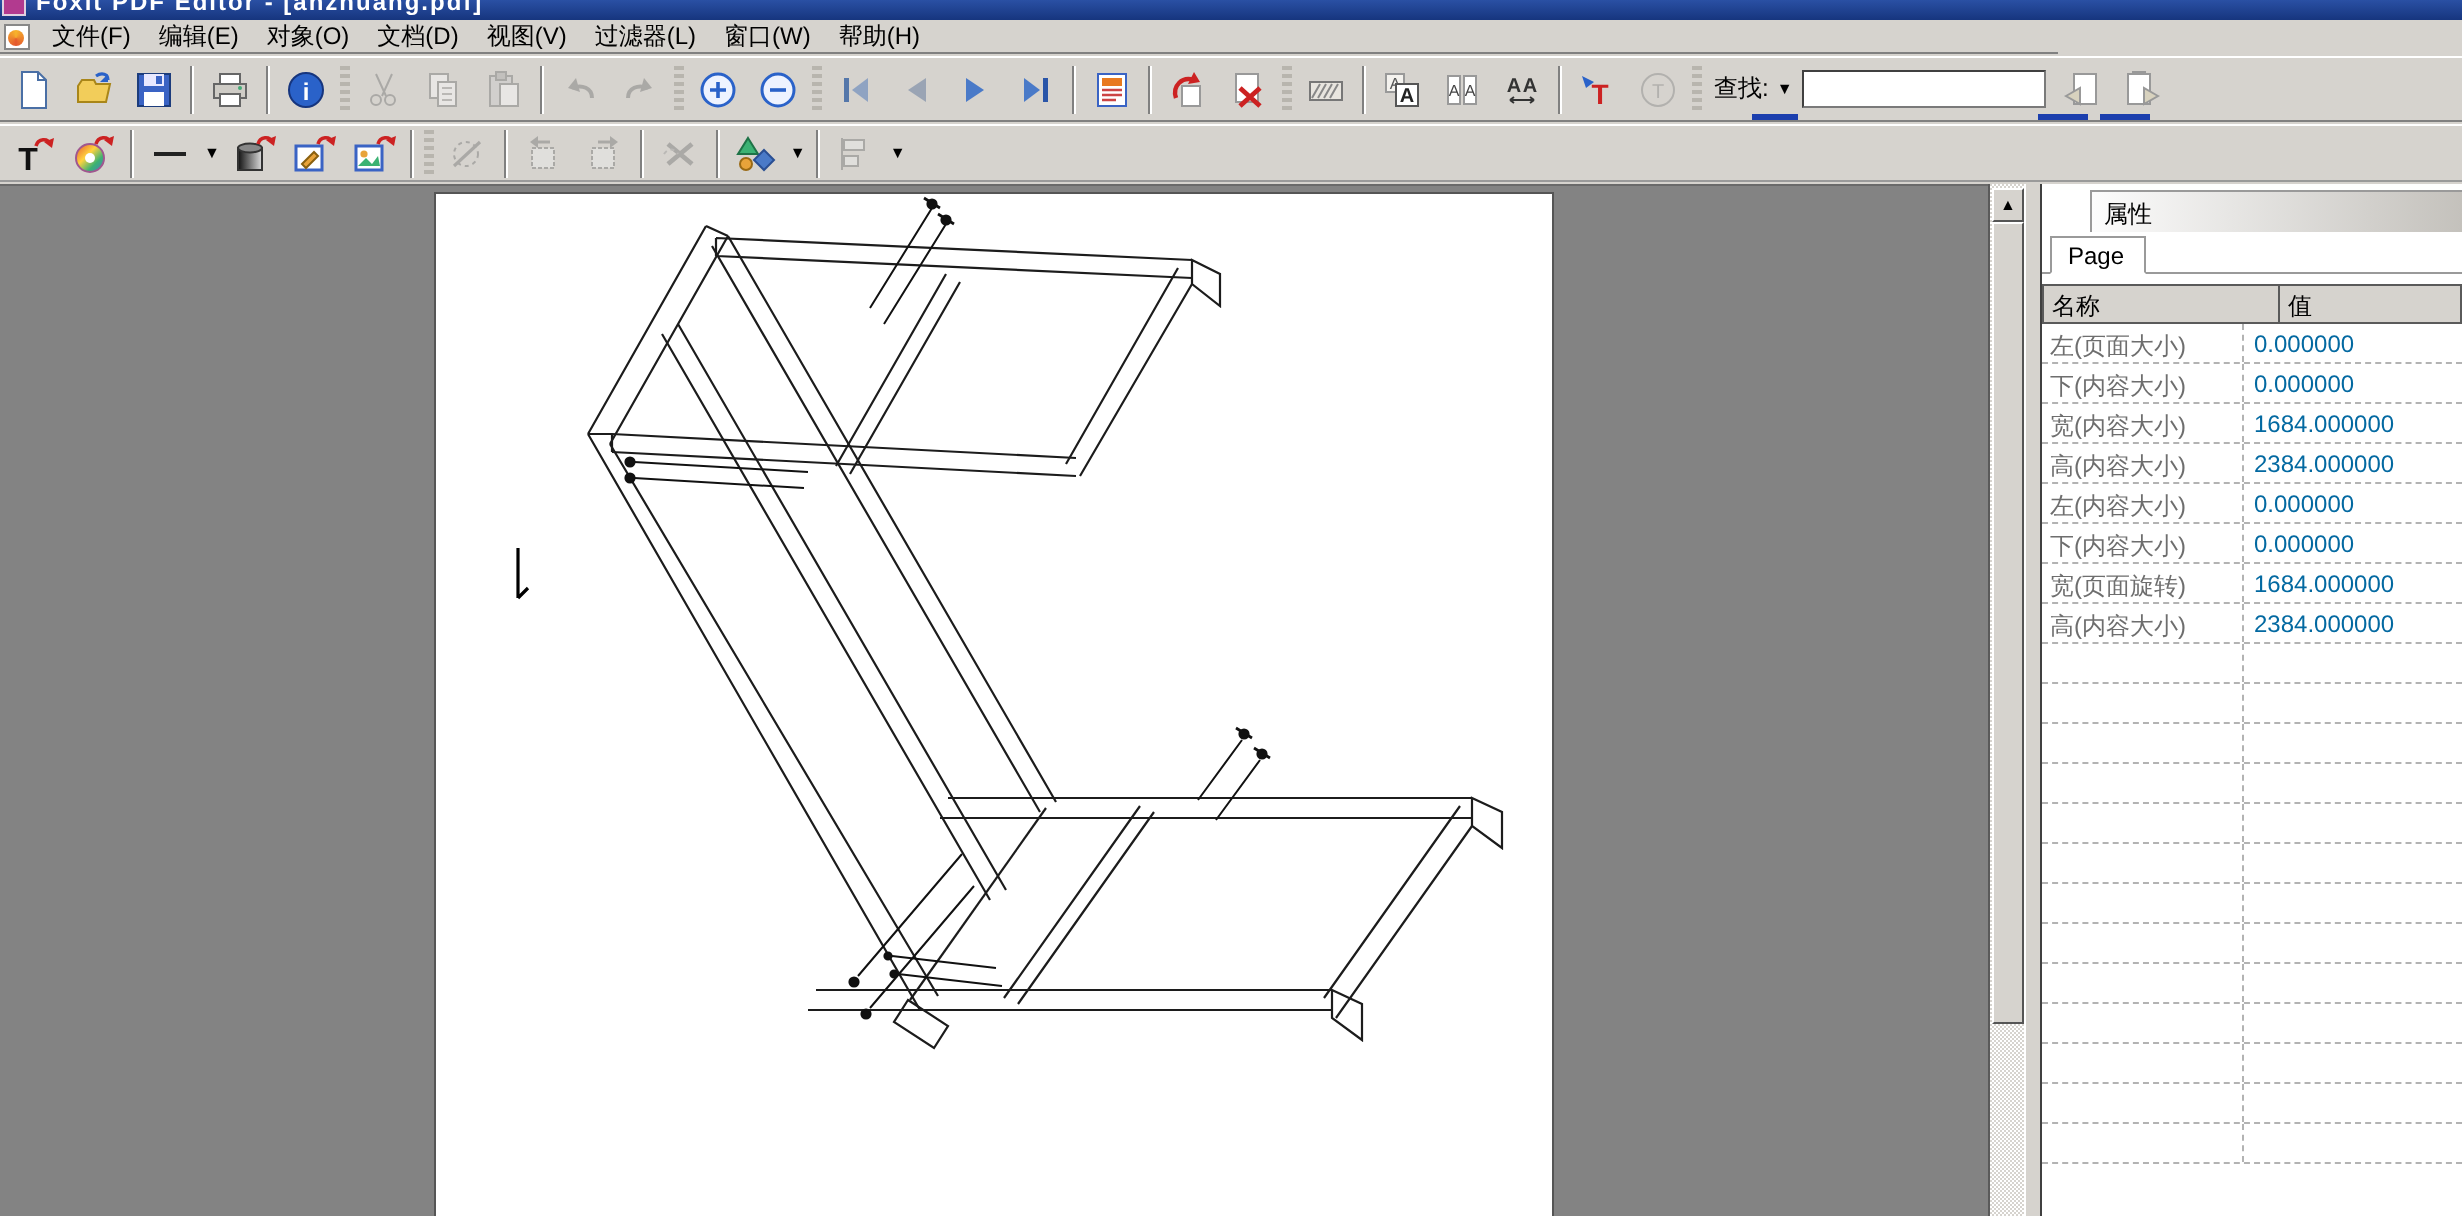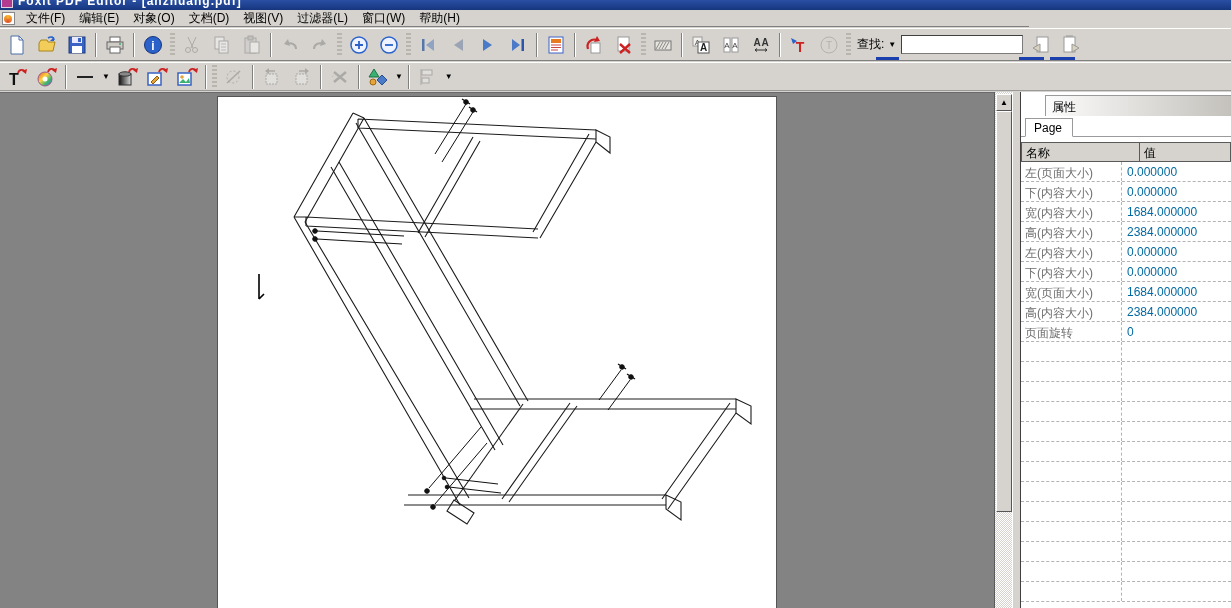--- a/index.html
+++ b/index.html
@@ -518,30 +518,26 @@
             </div>
           <div class="prow">
               <span class="c1">左(内容大小)</span>
               <span class="c2">0.000000</span>
             </div>
           <div class="prow">
               <span class="c1">下(内容大小)</span>
               <span class="c2">0.000000</span>
             </div>
           <div class="prow">
-              <span class="c1">宽(页面大小)</span>
+              <span class="c1">宽(页面旋转)</span>
               <span class="c2">1684.000000</span>
             </div>
           <div class="prow">
               <span class="c1">高(内容大小)</span>
               <span class="c2">2384.000000</span>
-            </div>
-          <div class="prow">
-              <span class="c1">页面旋转</span>
-              <span class="c2">0</span>
             </div>
         <div class="prow">
               <span class="c1"></span>
               <span class="c2"></span>
             </div>
             <div class="prow">
               <span class="c1"></span>
               <span class="c2"></span>
             </div>
             <div class="prow">

